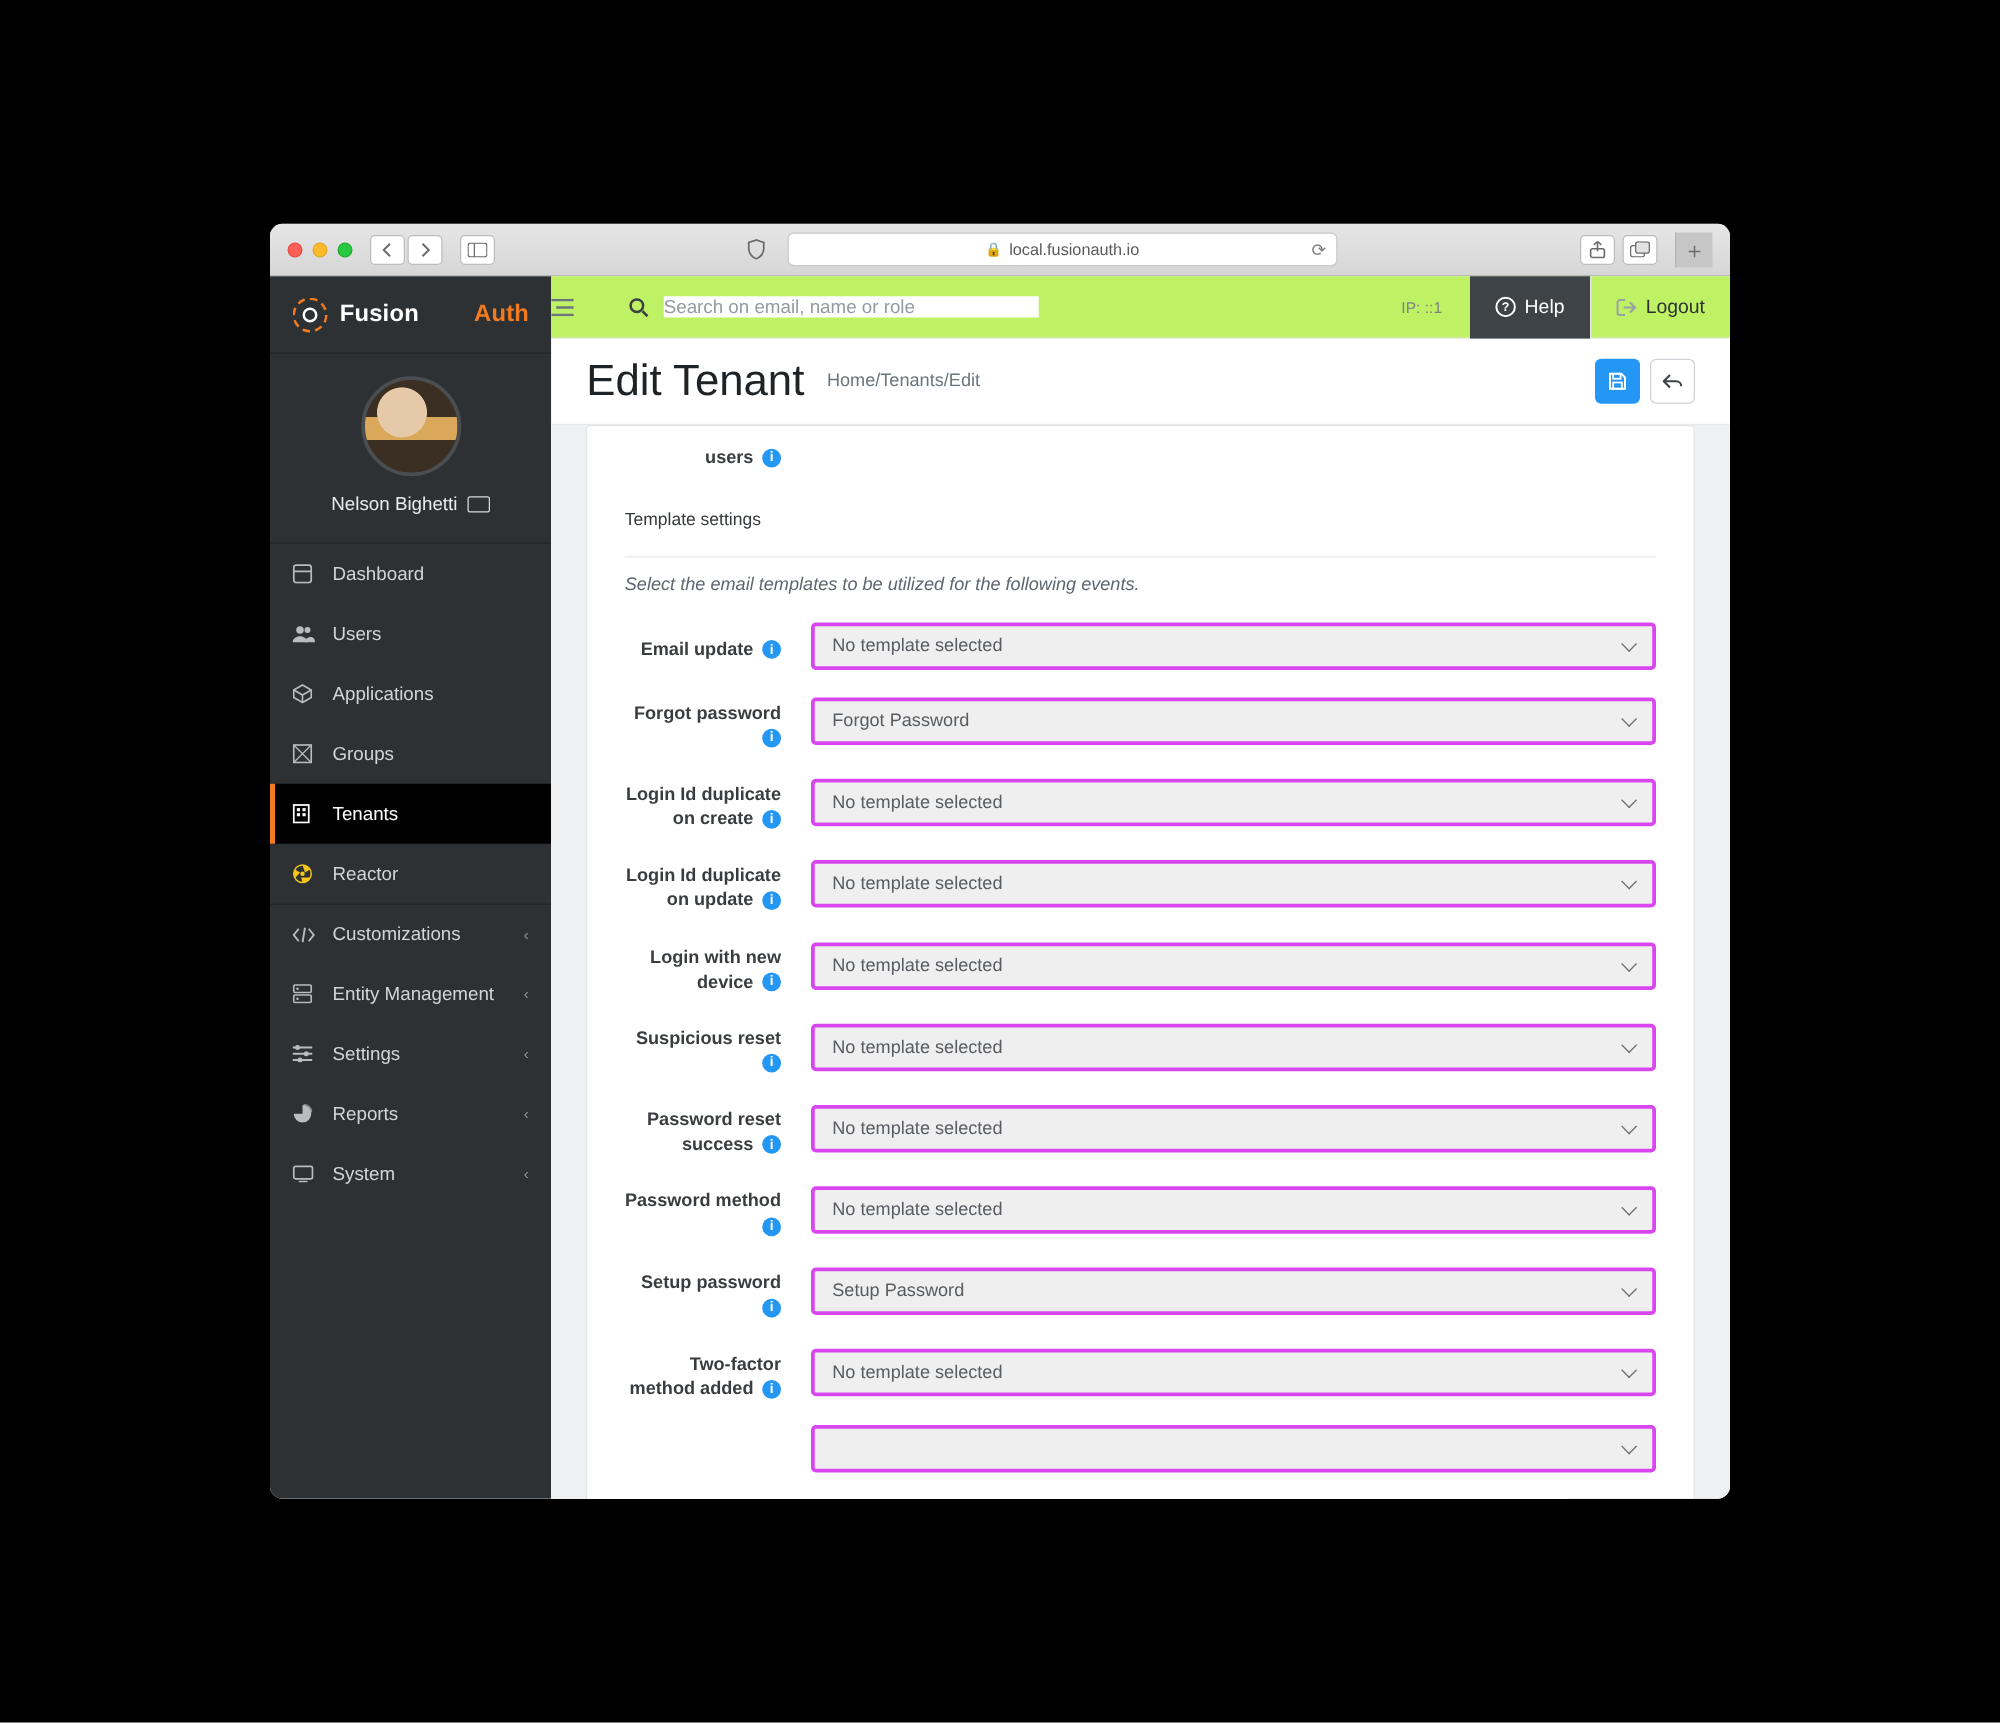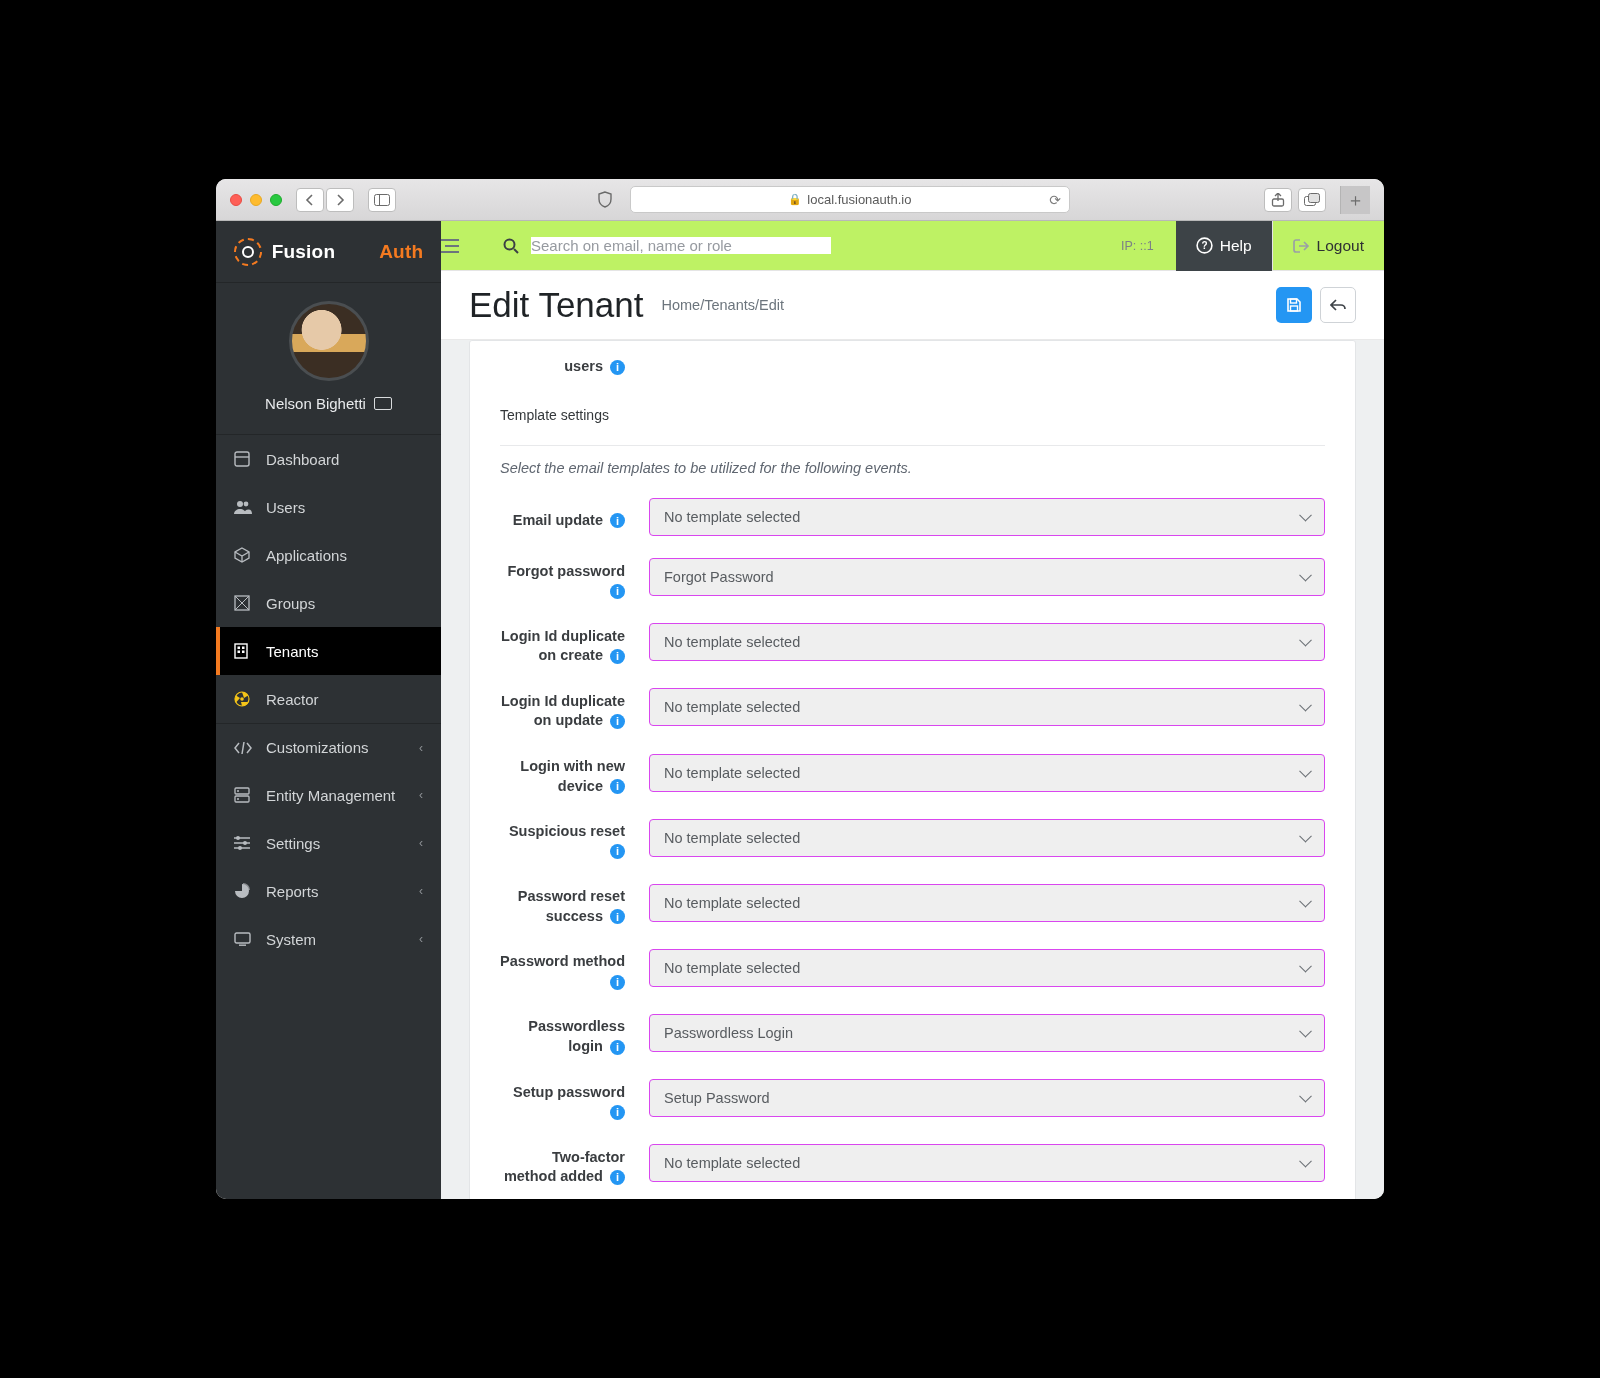--- a/index.html
+++ b/index.html
@@ -175,21 +175,21 @@
     width:125px; text-align:right; font-size:14.5px; font-weight:700; color:#3a3d40;
     padding-top:8px; line-height:1.35;
   }
   .info-i {
     display:inline-flex;width:15px;height:15px;border-radius:50%;background:#2496f3;color:#fff;
     font-size:11px;font-weight:700;font-style:normal;align-items:center;justify-content:center;
     vertical-align:middle; margin-left:3px;
   }
   .form-control { flex:1;}
   .select {
-    height:38px; background:#efefef; border:1px solid #d946ef; border-radius:4px;
+    height:38px; background:#efefef; border:3px solid #d946ef; border-radius:4px;
     display:flex; align-items:center; padding:0 36px 0 14px;
     font-size:14.5px; color:#585c60; position:relative; cursor:pointer;
   }
   .select::after{
     content:'';position:absolute;right:14px;top:50%;width:8px;height:8px;
     border-right:1.5px solid #6b7075;border-bottom:1.5px solid #6b7075;
     transform:translateY(-70%) rotate(45deg);
   }
   
   svg { display:block; }
@@ -525,28 +525,20 @@
               </div>
               <div class="form-row">
                 <div class="form-label"><span>Password method</span> <span class="info-i">i</span></div>
                 <div class="form-control">
                   <div class="select">
                     <span>No template selected</span>
                   </div>
                 </div>
               </div>
               <div class="form-row">
-                <div class="form-label"><span>Passwordless login</span> <span class="info-i">i</span></div>
-                <div class="form-control">
-                  <div class="select">
-                    <span>Passwordless Login</span>
-                  </div>
-                </div>
-              </div>
-              <div class="form-row">
                 <div class="form-label"><span>Setup password</span> <span class="info-i">i</span></div>
                 <div class="form-control">
                   <div class="select">
                     <span>Setup Password</span>
                   </div>
                 </div>
               </div>
               <div class="form-row">
                 <div class="form-label"><span>Two-factor method added</span> <span class="info-i">i</span></div>
                 <div class="form-control">

